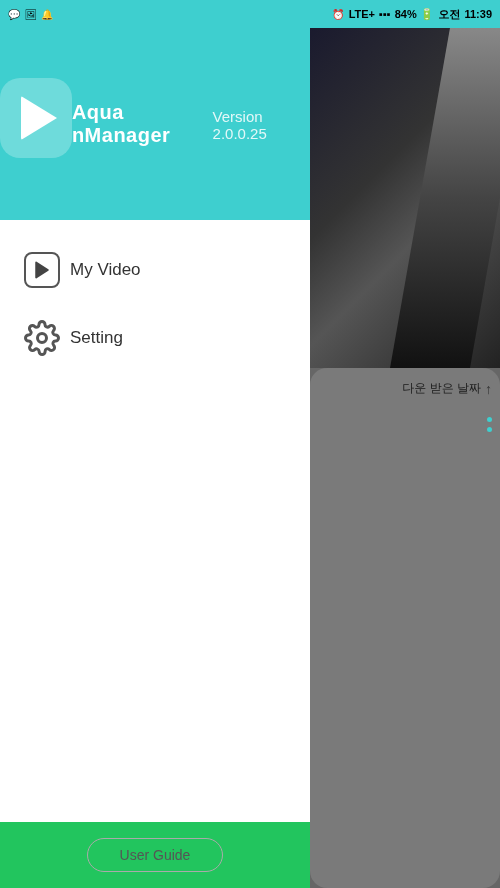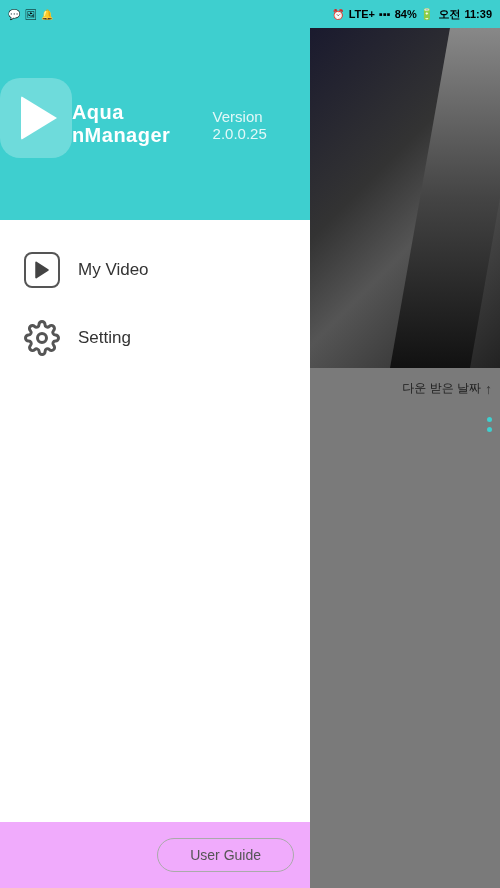--- a/index.html
+++ b/index.html
@@ -111,21 +111,21 @@
       flex: 1;
       padding: 16px 0;
       background: white;
     }
 
     .nav-item {
       display: flex;
       align-items: center;
       padding: 16px 24px;
       cursor: pointer;
-      gap: 18px;
+      gap: 10px;
     }
 
     .nav-icon {
       width: 36px;
       height: 36px;
       border: 2px solid #555;
       border-radius: 8px;
       display: flex;
       align-items: center;
       justify-content: center;
@@ -149,22 +149,22 @@
       display: flex;
       align-items: center;
       justify-content: center;
       flex-shrink: 0;
     }
 
     
     .drawer-footer {
       padding: 16px;
       display: flex;
-      justify-content: flex-end;
-      background: #f0abfc;
+      justify-content: center;
+      background: #22c55e;
     }
 
     .user-guide-btn {
       border: 1.5px solid #aaa;
       border-radius: 20px;
       padding: 8px 32px;
       background: transparent;
       color: #555;
       font-size: 14px;
       cursor: pointer;
@@ -213,20 +213,21 @@
     }
 
     .main-bottom-area {
       background: #7a7a7a;
       flex: 1;
       height: calc(100% - 368px);
       display: flex;
       flex-direction: column;
       align-items: flex-end;
       padding: 12px 8px;
+      border-radius: 17px;
     }
 
     .date-sort-row {
       display: flex;
       align-items: center;
       gap: 4px;
       margin-bottom: 16px;
     }
 
     .date-text {

